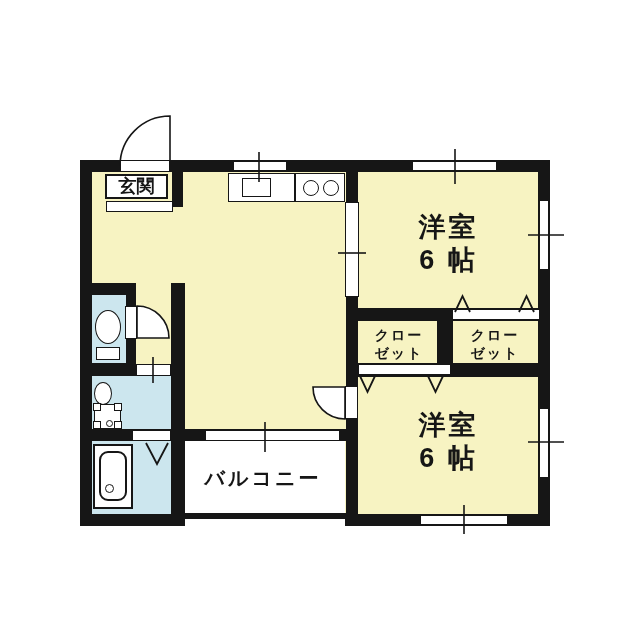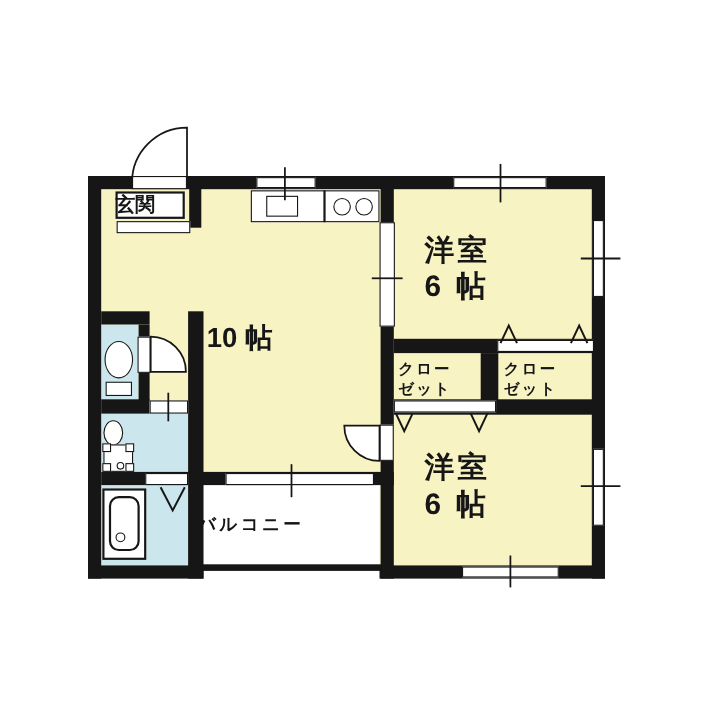--- a/index.html
+++ b/index.html
@@ -7,21 +7,21 @@
          font-family:"Liberation Sans","DejaVu Sans",sans-serif;color:#161616;}
   #stage *{box-sizing:border-box;}
   .wall{position:absolute;background:#161616;}
   .yellow{position:absolute;background:#F7F3C2;}
   .blue{position:absolute;background:#CCE6EE;}
   .whitefill{position:absolute;background:#ffffff;}
   .opening{position:absolute;background:#ffffff;border:1.5px solid #161616;}
   .opening.thin{border-width:1px;}
   .fixture{position:absolute;background:#ffffff;border:1.5px solid #161616;}
   .round{border-radius:50%;}
-  .label{position:absolute;color:#161616;text-align:left;font-weight:600;white-space:nowrap;}
+  .label{position:absolute;color:#161616;text-align:center;font-weight:600;white-space:nowrap;}
   svg.overlay{position:absolute;left:0;top:0;}
 </style>
 </head>
 <body>
 
 <div id="stage">
 
   <div class="yellow" style="left:92px;top:172px;width:446px;height:342px;"></div>
   <div class="blue" style="left:92px;top:295px;width:34px;height:68px;"></div>
   <div class="blue" style="left:92px;top:375px;width:79px;height:54px;"></div>
@@ -104,21 +104,20 @@
       <line x1="464" y1="505" x2="464" y2="534"></line>
       <line x1="338" y1="253" x2="366" y2="253"></line>
       <line x1="265" y1="422" x2="265" y2="452"></line>
       <line x1="153" y1="357" x2="153" y2="383"></line>
     </g>
   </svg>
 
   <div class="label" style="left:105px;top:174px;width:63px;line-height:25px;font-size:18px;">玄関</div>
 
   <div class="label" style="left:188px;top:292px;width:140px;font-size:25px;line-height:31px;">
-    <div>10 帖</div>
   </div>
 
   <div class="label" style="left:386px;top:211px;width:125px;font-size:27px;line-height:33px;letter-spacing:3px;">
     <div>洋室</div>
     <div>6 帖</div>
   </div>
 
   <div class="label" style="left:386px;top:409px;width:125px;font-size:27px;line-height:33px;letter-spacing:3px;">
     <div>洋室</div>
     <div>6 帖</div>
@@ -127,15 +126,15 @@
   <div class="label" style="left:362px;top:326px;width:74px;font-size:14px;line-height:18px;letter-spacing:2px;">
     <div>クロー</div>
     <div>ゼット</div>
   </div>
 
   <div class="label" style="left:458px;top:326px;width:74px;font-size:14px;line-height:18px;letter-spacing:2px;">
     <div>クロー</div>
     <div>ゼット</div>
   </div>
 
-  <div class="label" style="left:180px;top:464px;width:166px;font-size:16px;line-height:28px;letter-spacing:3px;">バルコニー</div>
+  <div class="label" style="left:180px;top:464px;width:166px;font-size:20px;line-height:28px;letter-spacing:3px;">バルコニー</div>
 
 </div>
 
 </body></html>

